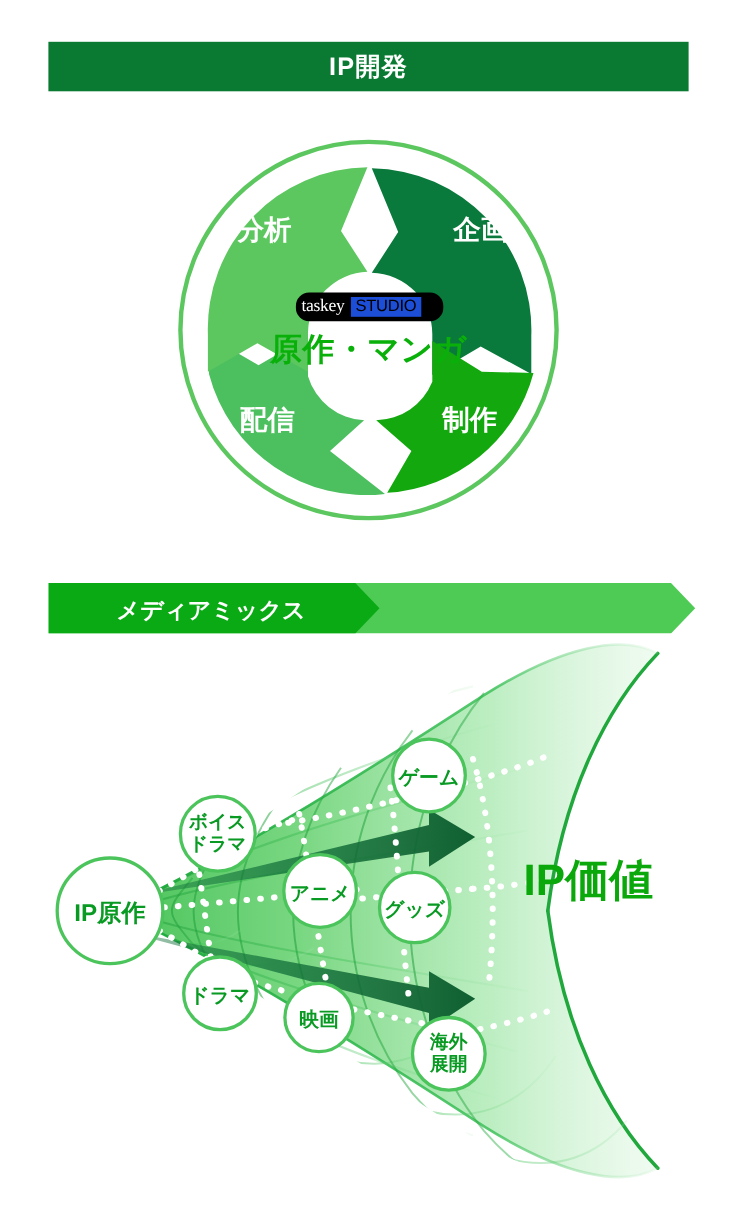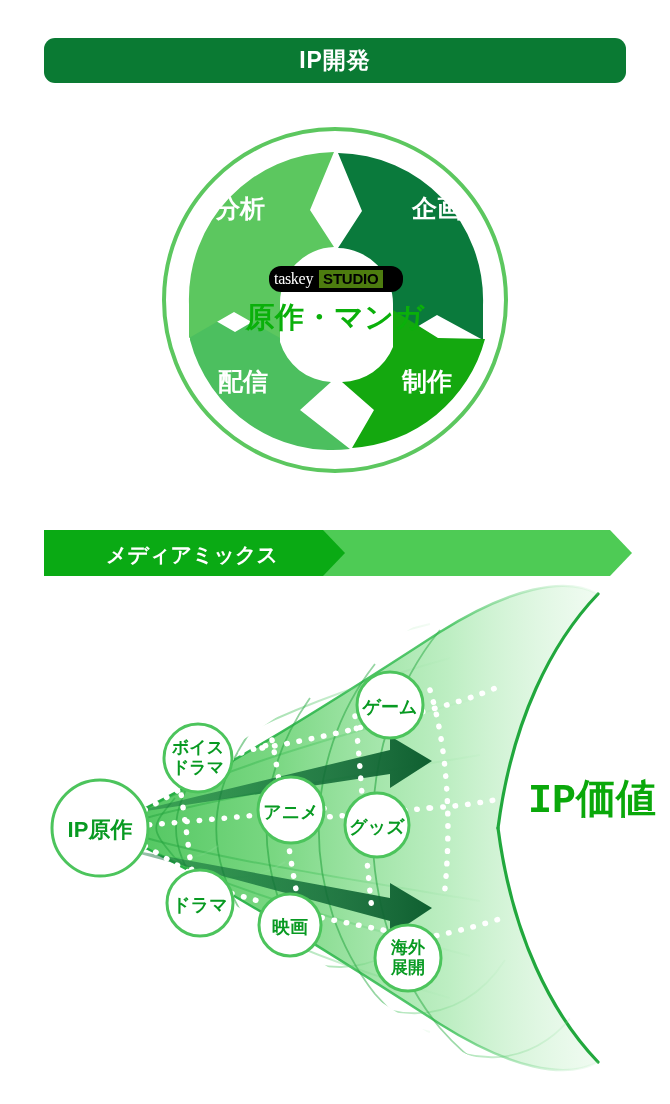--- a/index.html
+++ b/index.html
@@ -19,21 +19,20 @@
   #ip-dev-banner {
     position: absolute;
     left: 44px;
     top: 38px;
     width: 582px;
     height: 45px;
     background: #0a7a33;
     display: flex;
     align-items: center;
     justify-content: center;
-    border-radius: 11px;
   }
   #ip-dev-banner .banner-text {
     color: #ffffff;
     font-size: 23px;
     font-weight: bold;
     letter-spacing: 1px;
   }
 
   
   #cycle-wrap {
@@ -68,24 +67,24 @@
   }
   #center-logo .logo-taskey {
     color: #ffffff;
     font-size: 16px;
     font-family: "Liberation Serif", "DejaVu Serif", serif;
     letter-spacing: -0.3px;
     padding-right: 6px;
     line-height: 1;
   }
   #center-logo .logo-studio {
-    background: #4d7c0f;
+    background: #1d4ed8;
     color: #000000;
     font-size: 15px;
-    font-weight: bold;
+    font-weight: normal;
     letter-spacing: -0.2px;
     padding: 1px 4px;
     line-height: 1.1;
     text-align: right;
   }
   #center-sub {
     position: absolute;
     left: 0;
     top: 298px;
     width: 670px;
@@ -129,27 +128,26 @@
     font-weight: bold;
     fill: #089a22;
     text-anchor: middle;
   }
 
   #ip-value-text {
     position: absolute;
     left: 476px;
     top: 778px;
     width: 180px;
-    text-align: right;
+    text-align: left;
     color: #0aa80a;
     font-size: 40px;
     font-weight: bold;
     line-height: 1.18;
     letter-spacing: 0px;
-    font-family: Liberation Mono, monospace;
   }
 </style>
 </head>
 <body>
 
 <div id="ip-dev-banner">
   <span class="banner-text">IP開発</span>
 </div>
 
 <div id="cycle-wrap">

